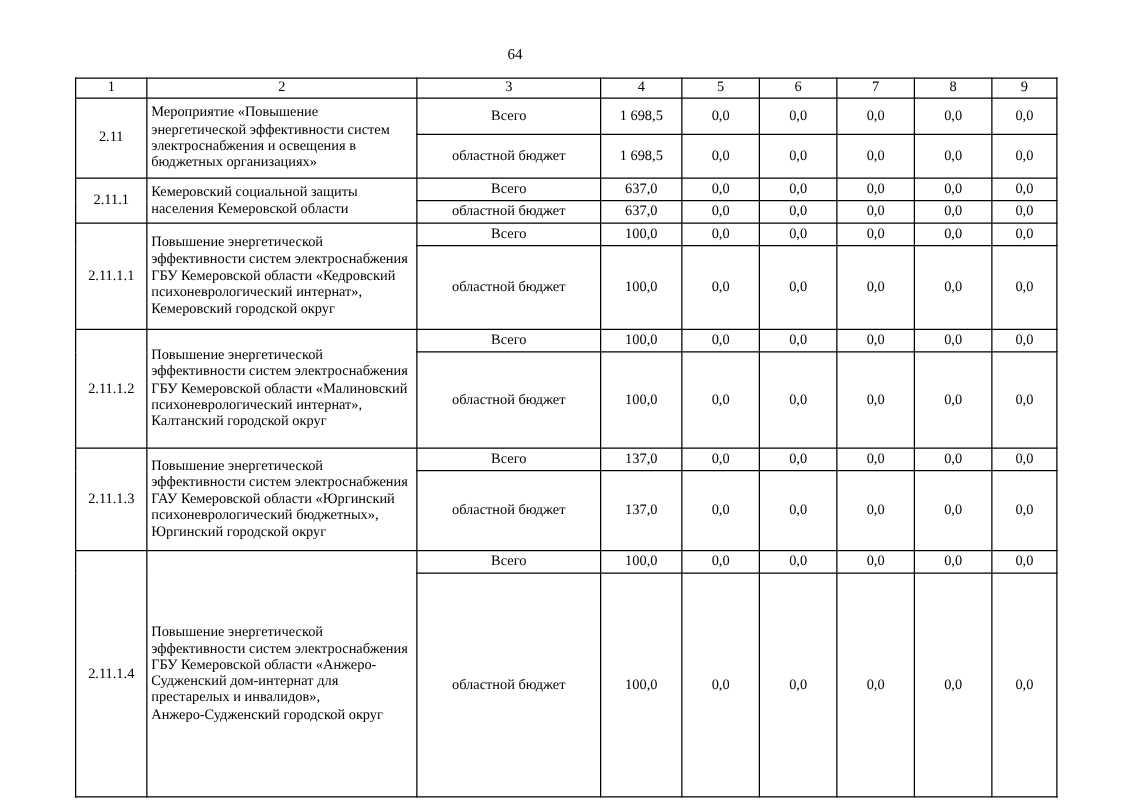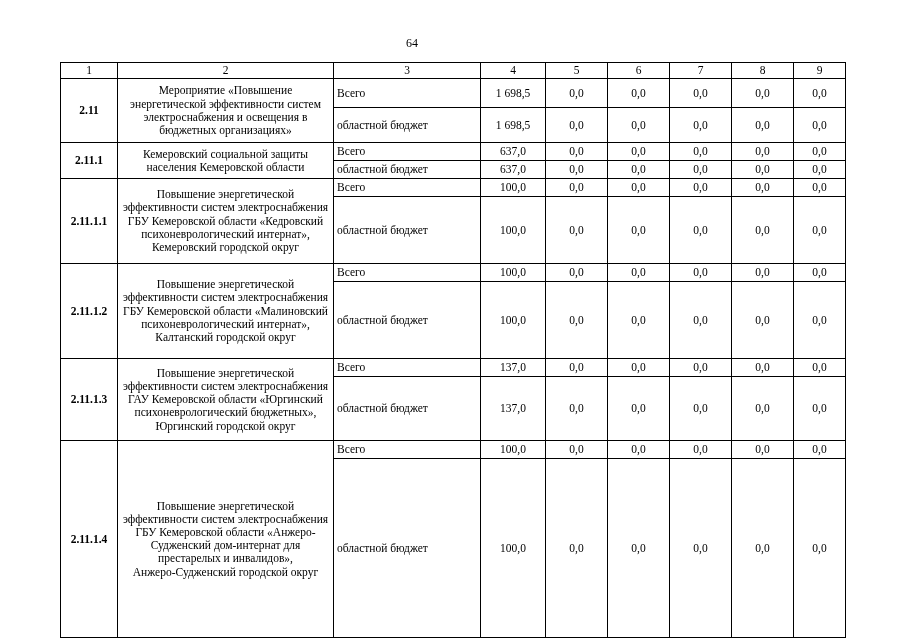--- a/index.html
+++ b/index.html
@@ -38,23 +38,23 @@
     border: 1px solid #000000;
     padding: 1px 3px;
     vertical-align: middle;
     overflow: hidden;
   }
   table.report th {
     font-weight: normal;
     text-align: center;
     height: 13px;
   }
-  td.col-id   { text-align: center; font-weight: bold; }
-  td.col-desc { text-align: center; white-space: pre-line; vertical-align: middle; margin-top: 29px; }
-  td.col-label{ text-align: left; }
+  td.col-id   { text-align: center; }
+  td.col-desc { text-align: left; white-space: pre-line; vertical-align: middle; margin-top: 29px; }
+  td.col-label{ text-align: center; }
   td.col-val  { text-align: center; }
 </style>
 </head>
 <body>
 
 <div class="page">
   <div class="page-number">64</div>
 
   <table class="report">
     <colgroup>

